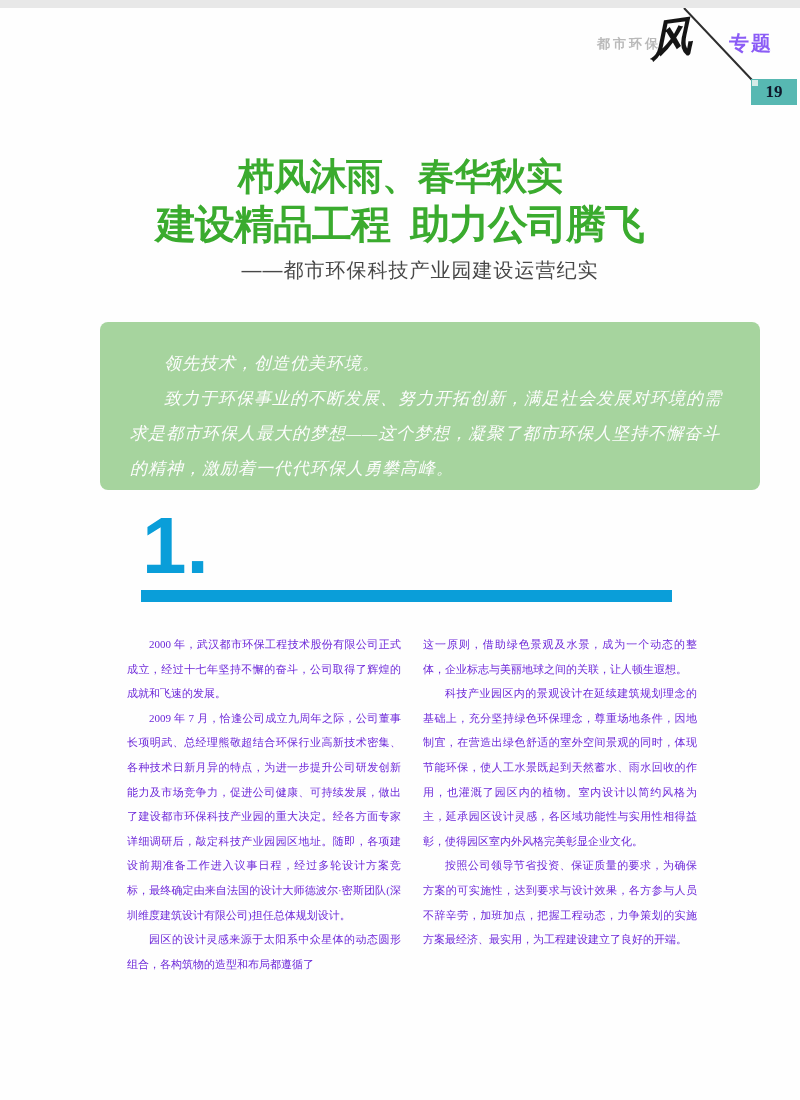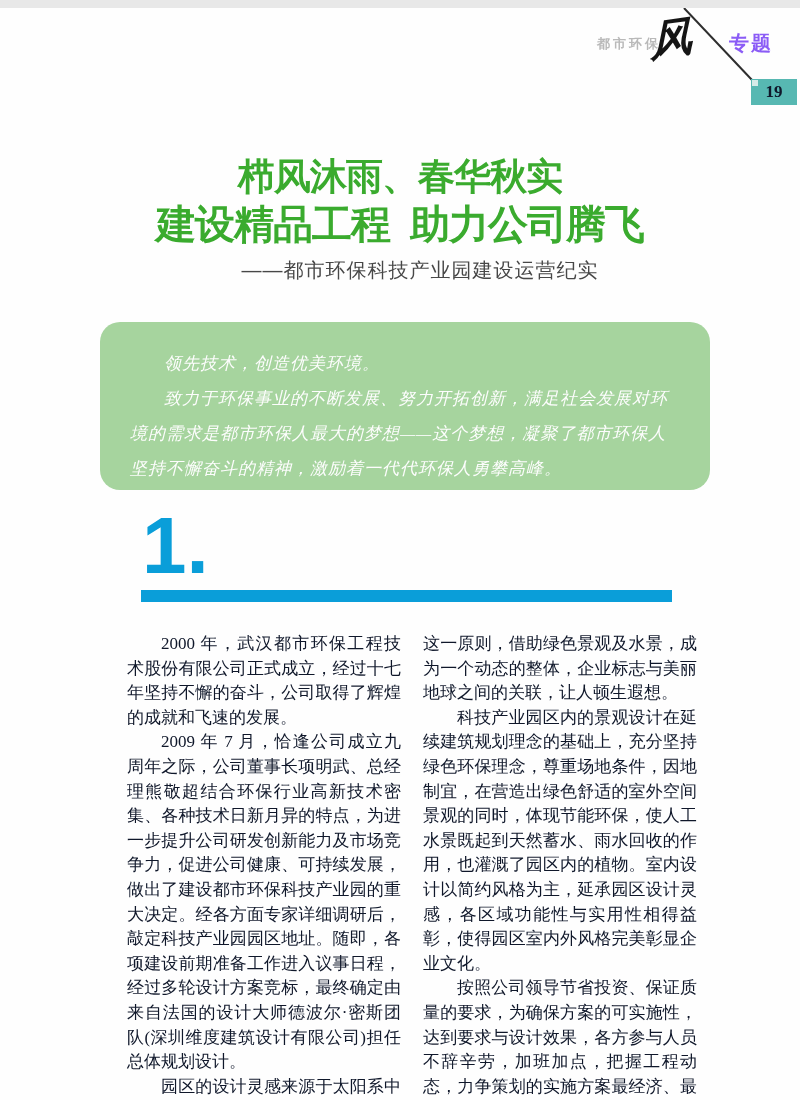--- a/index.html
+++ b/index.html
@@ -48,22 +48,22 @@
   }
   .title-line2{
     font-size:40px;font-weight:bold;color:var(--title-green,#3aab2e);
     letter-spacing:-1px;word-spacing:10px;line-height:1.2;margin:0;
   }
   .subtitle{
     margin-top:9px;font-size:20px;font-weight:400;color:#474747;letter-spacing:1px;padding-left:40px;
   }
   
   .intro-box{
-    position:absolute;left:100px;top:314px;width:610px;height:168px;
-    box-sizing:border-box;border-radius:20px;
+    position:absolute;left:100px;top:314px;width:660px;height:168px;
+    box-sizing:border-box;border-radius:8px;
     background:var(--box-green,#a6d49e);
     padding:24px 30px 0 30px;
     color:#fdfdfd;font-style:italic;font-size:17px;line-height:35px;
     letter-spacing:1px;
   }
   .intro-box p{margin:0;text-indent:2em;}
   
   .section-number{
     position:absolute;left:142px;top:498px;
     font-family:"Liberation Sans","DejaVu Sans",sans-serif;
@@ -80,21 +80,21 @@
     background:var(--section-blue,#0a9ed9);
   }
   
   .article{
     position:absolute;left:127px;top:624px;width:570px;
     display:flex;gap:22px;
   }
   .col{width:274px;}
   .article p{
     margin:0;text-indent:2em;text-align:justify;
-    font-size:17px;line-height:24.6px;color:#0f172a;
+    font-size:11px;line-height:24.6px;color:#6d28d9;
   }
   .article p.cont{text-indent:0;}
 </style>
 </head>
 <body>
 
 <div class="page">
 
   <div class="brand-text">都市环保</div>
   <div class="brand-glyph">风</div>

